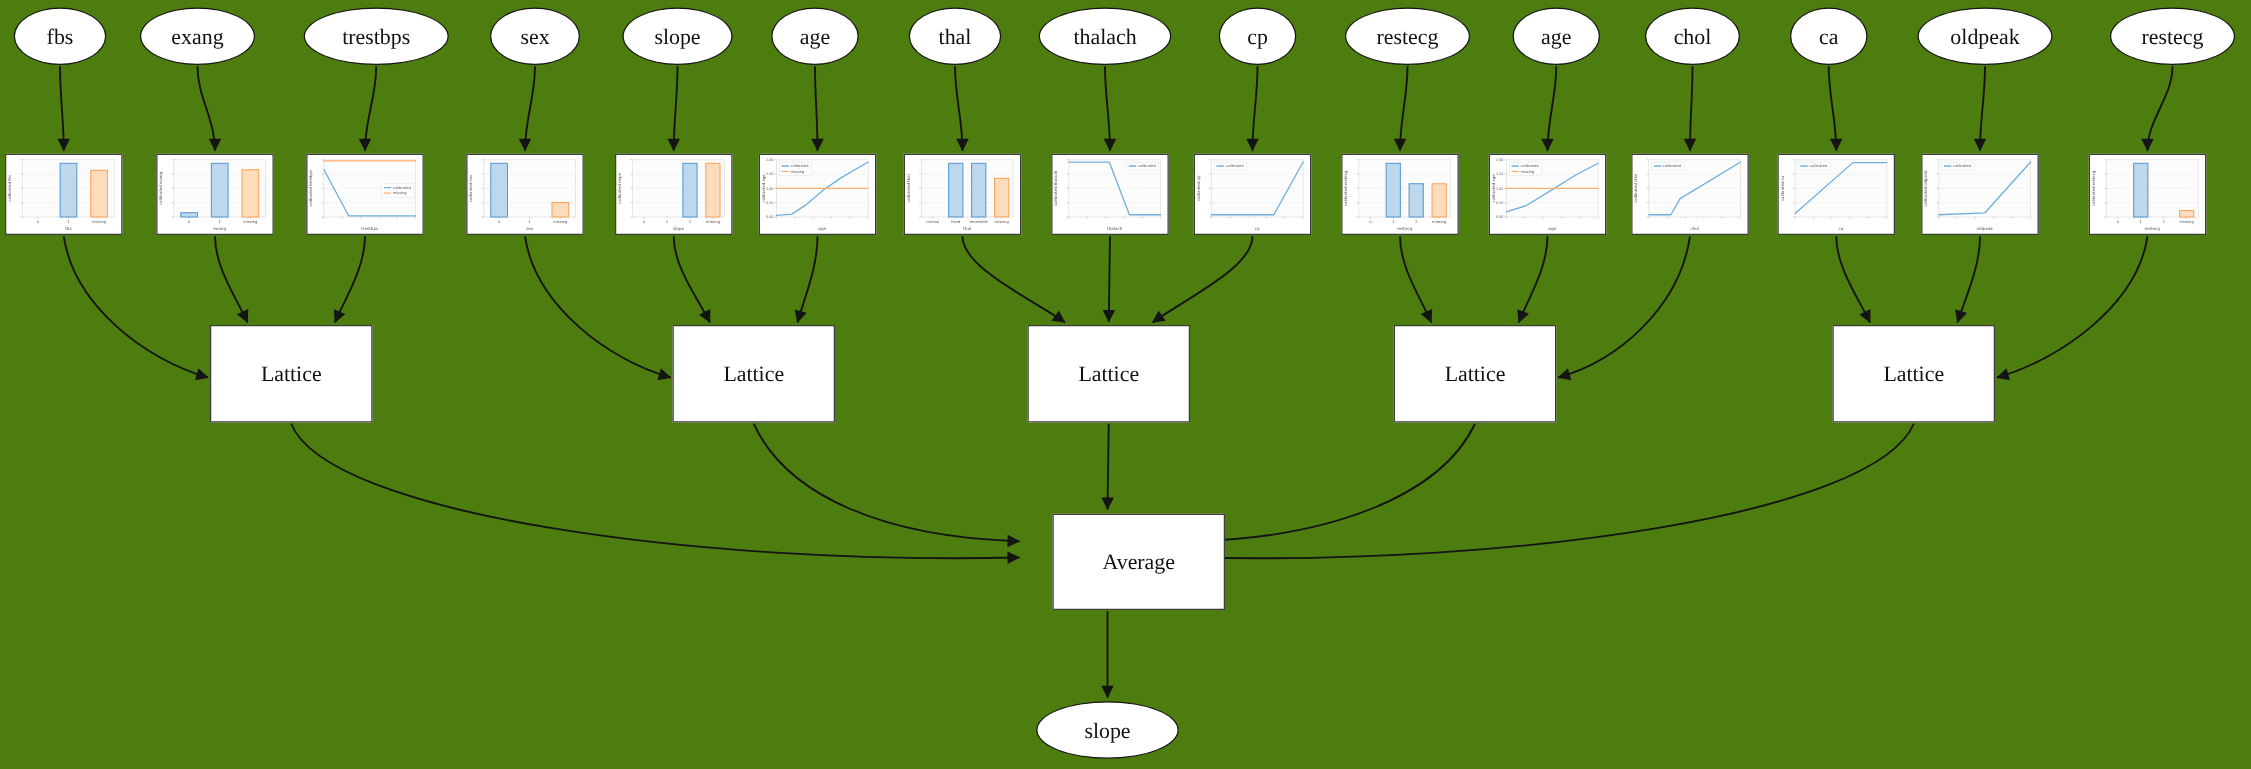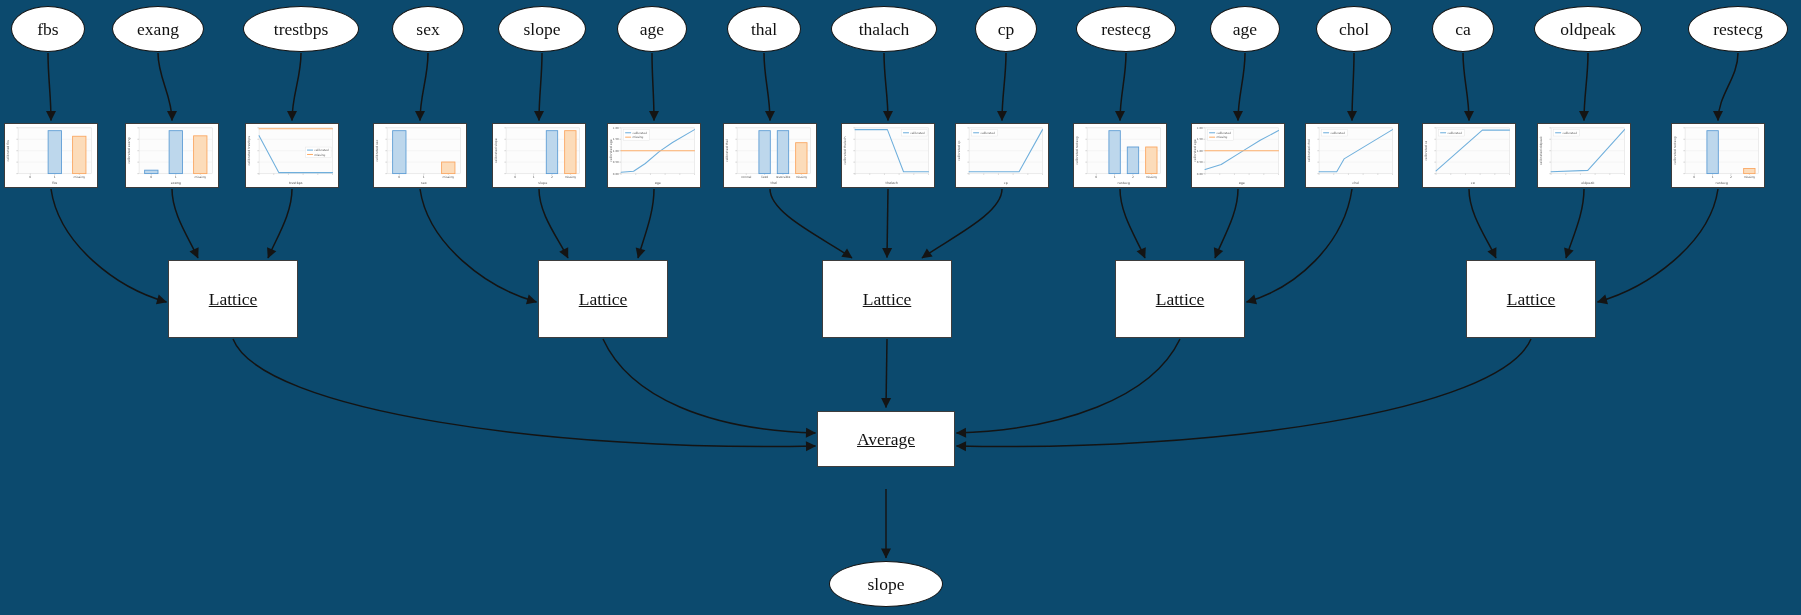--- a/index.html
+++ b/index.html
@@ -1,24 +1,24 @@
 <!DOCTYPE html>
 <html><head>
 <meta charset="utf-8">
 <style>
   html,body{margin:0;padding:0;background:#ffffff;}
   #diagram{
-    position:relative;width:1801px;height:615px;background:#0c4a6e;overflow:hidden;
+    position:relative;width:1801px;height:615px;background:#4d7c0f;overflow:hidden;
     font-family:"Liberation Serif","DejaVu Serif",serif;
   }
   #edges{position:absolute;left:0;top:0;z-index:1;}
   .node{position:absolute;z-index:2;display:flex;align-items:center;justify-content:center;
         background:#ffffff;color:#111;font-size:17.5px;box-sizing:border-box;}
   .ellipse{border:1.4px solid #141414;border-radius:50%;}
-  .box{border:1.5px solid #3d3d3d;text-decoration:underline;}
+  .box{border:1.5px solid #3d3d3d;}
   .chartnode{position:absolute;z-index:2;width:94px;height:65px;background:#ffffff;
              border:1.4px solid #3c3c3c;box-sizing:border-box;}
   .chartnode svg{display:block;}
   .chart-text{font-family:"DejaVu Sans","Liberation Sans",sans-serif;}
 </style>
 </head>
 <body>
 
 <div id="diagram">
   <svg id="edges" width="1801" height="615" viewBox="0 0 1801 615">
@@ -556,20 +556,20 @@
       </div>
       <div class="node box" style="left: 822px; top: 260px; width: 130px; height: 78px;">
         <span>Lattice</span>
       </div>
       <div class="node box" style="left: 1115px; top: 260px; width: 130px; height: 78px;">
         <span>Lattice</span>
       </div>
       <div class="node box" style="left: 1466px; top: 260px; width: 130px; height: 78px;">
         <span>Lattice</span>
       </div>
-      <div class="node box" style="left: 817px; top: 411px; width: 138px; height: 56px;">
+      <div class="node box" style="left: 842px; top: 411px; width: 138px; height: 77px;">
         <span>Average</span>
       </div>
       <div class="node ellipse" style="left: 829px; top: 561px; width: 114px; height: 46px;">
         <span>slope</span>
       </div>
     </div>
 </div>
 
 </body></html>

